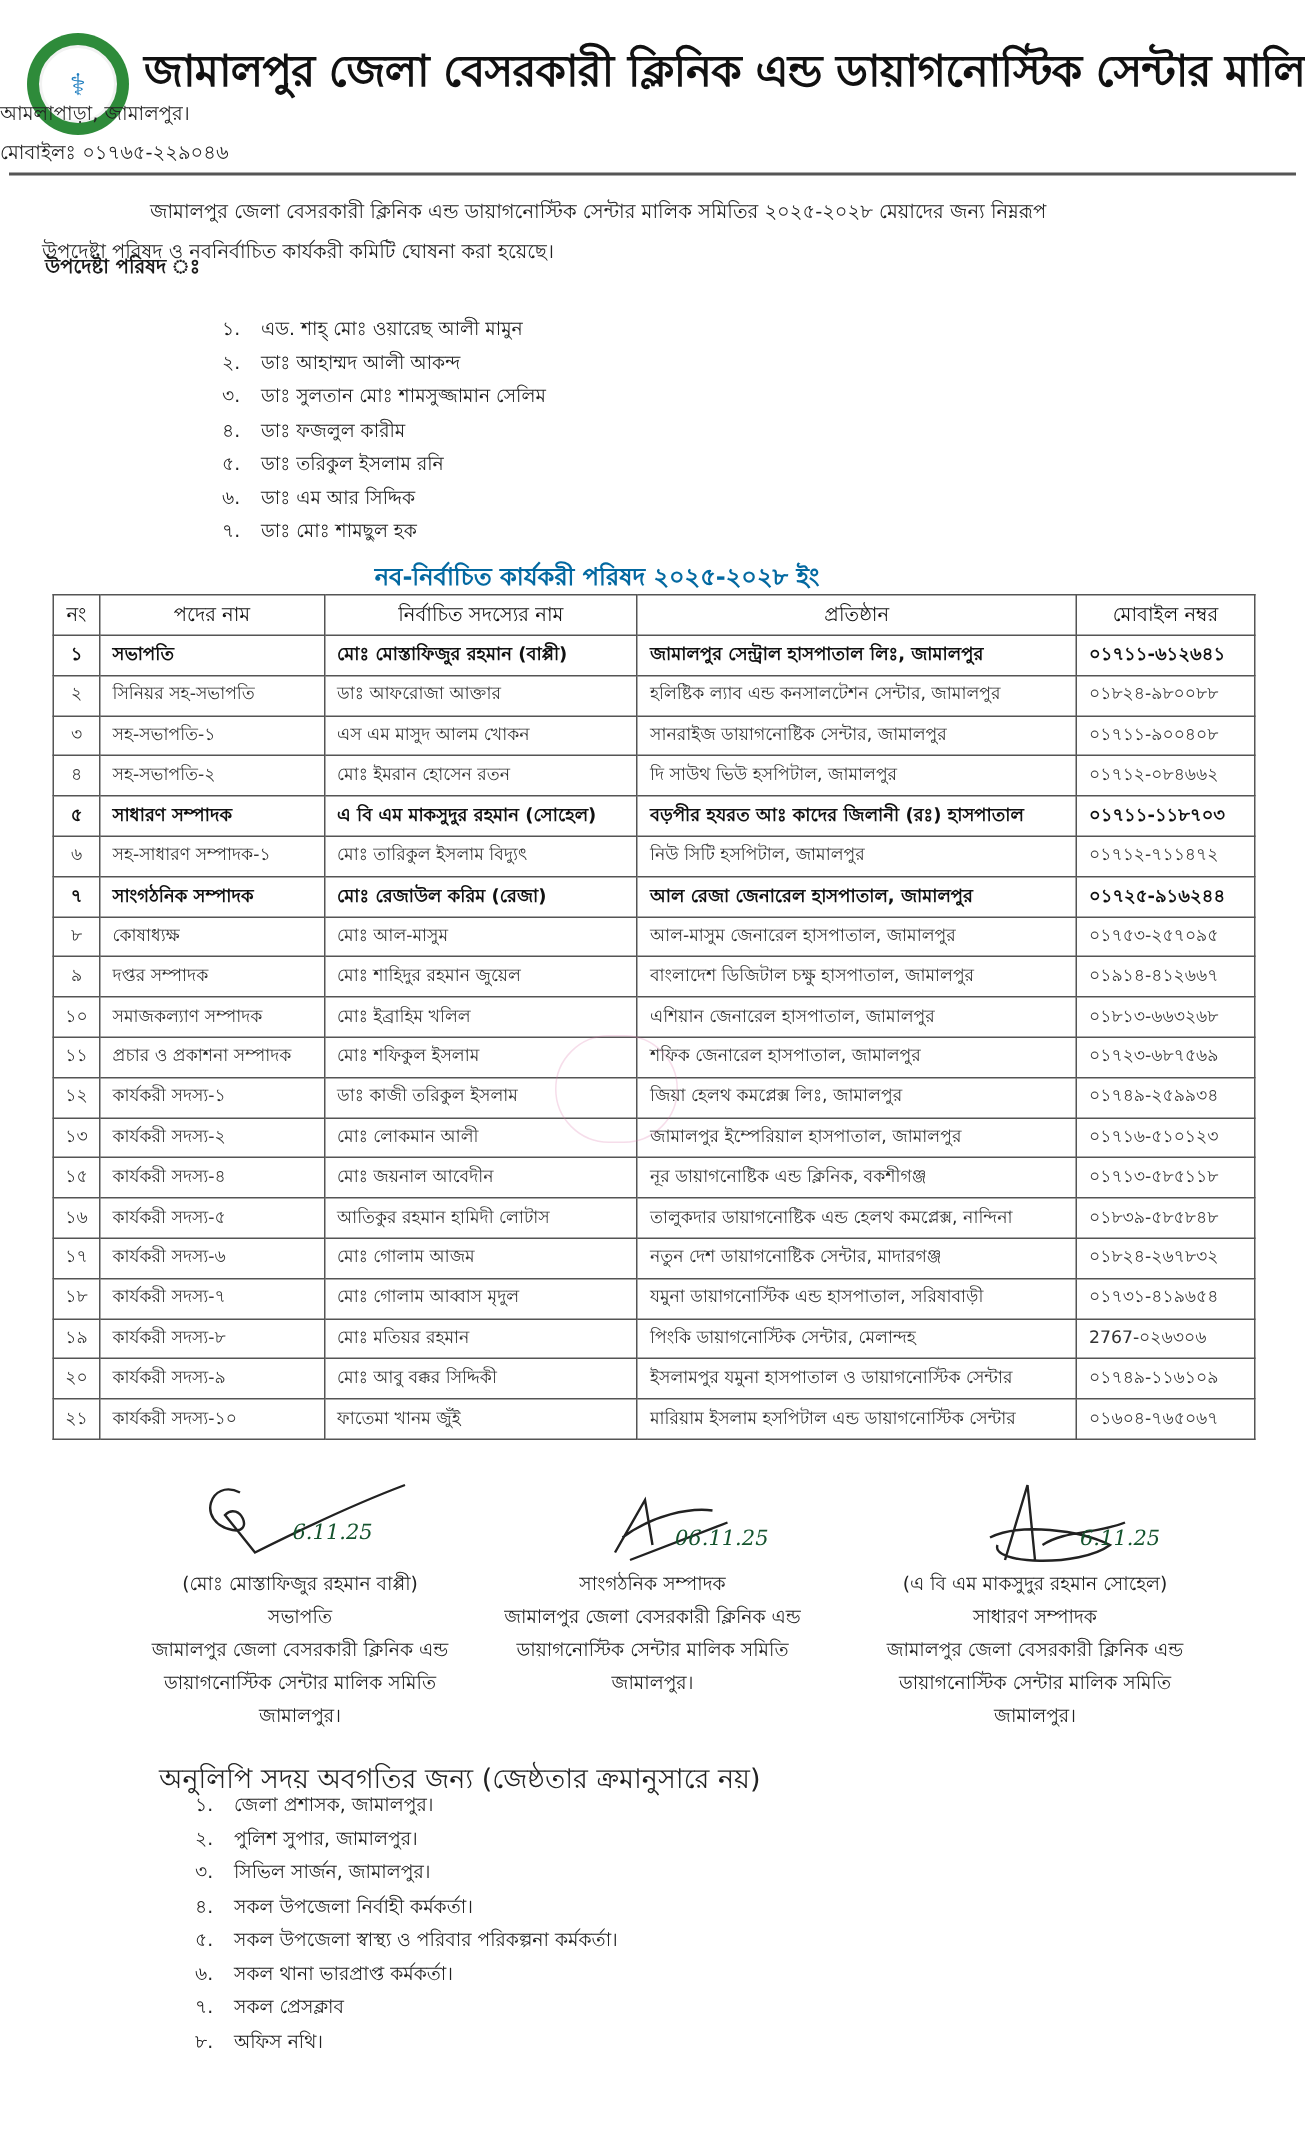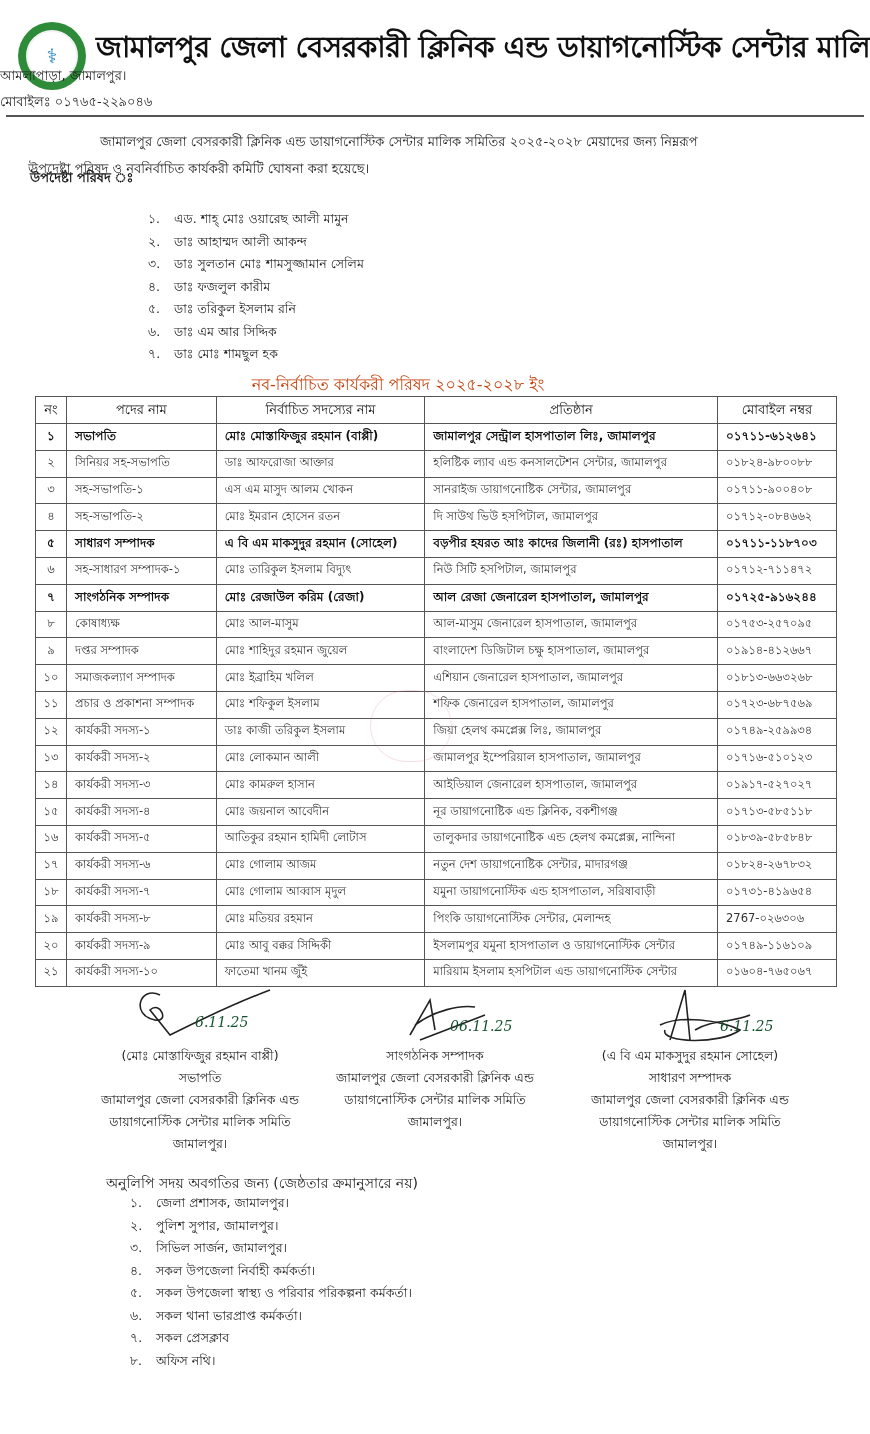--- a/index.html
+++ b/index.html
@@ -30,38 +30,38 @@
 
   .intro { position: absolute; left: 58px; top: 128px; width: 790px; font-size: 13px; line-height: 27px; color: #222; }
   .intro .indent { padding-left: 0; text-indent: 42px; }
   .adv-heading { position: absolute; left: 30px; top: 168px; font-size: 13px; font-weight: bold; }
   .adv-list { position: absolute; left: 148px; top: 208px; margin: 0; padding: 0; list-style: none; }
   .adv-list li { height: 22.5px; font-size: 12.5px; line-height: 22.5px; color: #222; display: flex; }
   .adv-list .num { width: 26px; }
 
   .table-title {
     position: absolute; left: 0; width: 796px; top: 372px; text-align: center;
-    font-size: 16px; font-weight: normal; color: #c2410c;
+    font-size: 16px; font-weight: bold; color: #0369a1;
   }
   .committee {
     position: absolute; left: 35px; top: 396px; width: 802px; border-collapse: collapse;
     font-size: 11.5px; color: #333;
   }
   .committee th, .committee td { border: 1px solid #555; padding: 0 8px; height: 25.8px; white-space: nowrap; }
   .committee th { font-weight: normal; font-size: 13px; text-align: center; color: #111; height: 26px; }
   .committee td.sl { text-align: center; width: 22px; padding: 0 4px; }
   .committee td.ph { width: 102px; }
   .committee tr.bold td { font-weight: bold; color: #111; font-size: 12px; }
 
   .sig { position: absolute; top: 985px; width: 270px; text-align: center; font-size: 12.5px; line-height: 22px; color: #222; }
   .sig .mark { height: 60px; position: relative; }
   .sig .mark svg { position: absolute; left: 50%; transform: translateX(-50%); top: 0; }
   .sig .date { position: absolute; font-family: "DejaVu Serif", serif; font-style: italic; font-size: 14px; color: #14532d; }
 
-  .cc-heading { position: absolute; left: 106px; top: 1172px; font-size: 14px; color: #222; }
+  .cc-heading { position: absolute; left: 106px; top: 1172px; font-size: 18px; color: #222; }
   .cc-list { position: absolute; left: 130px; top: 1192px; margin: 0; padding: 0; list-style: none; }
   .cc-list li { height: 22.5px; line-height: 22.5px; font-size: 12.5px; color: #222; display: flex; }
   .cc-list .num { width: 26px; }
 
   .watermark {
     position: absolute; left: 370px; top: 690px; width: 80px; height: 70px;
     border: 1px solid rgba(220,120,170,0.25); border-radius: 40px; pointer-events: none;
   }
 </style>
 </head>
@@ -211,27 +211,20 @@
         <td class="ph">০১৭৪৯-২৫৯৯৩৪</td>
       </tr>
       <tr>
         <td class="sl">১৩</td>
         <td>কার্যকরী সদস্য-২</td>
         <td>মোঃ লোকমান আলী</td>
         <td>জামালপুর ইম্পেরিয়াল হাসপাতাল, জামালপুর</td>
         <td class="ph">০১৭১৬-৫১০১২৩</td>
       </tr>
       <tr>
-        <td class="sl">১৪</td>
-        <td>কার্যকরী সদস্য-৩</td>
-        <td>মোঃ কামরুল হাসান</td>
-        <td>আইডিয়াল জেনারেল হাসপাতাল, জামালপুর</td>
-        <td class="ph">০১৯১৭-৫২৭০২৭</td>
-      </tr>
-      <tr>
         <td class="sl">১৫</td>
         <td>কার্যকরী সদস্য-৪</td>
         <td>মোঃ জয়নাল আবেদীন</td>
         <td>নূর ডায়াগনোষ্টিক এন্ড ক্লিনিক, বকশীগঞ্জ</td>
         <td class="ph">০১৭১৩-৫৮৫১১৮</td>
       </tr>
       <tr>
         <td class="sl">১৬</td>
         <td>কার্যকরী সদস্য-৫</td>
         <td>আতিকুর রহমান হামিদী লোটাস</td>

